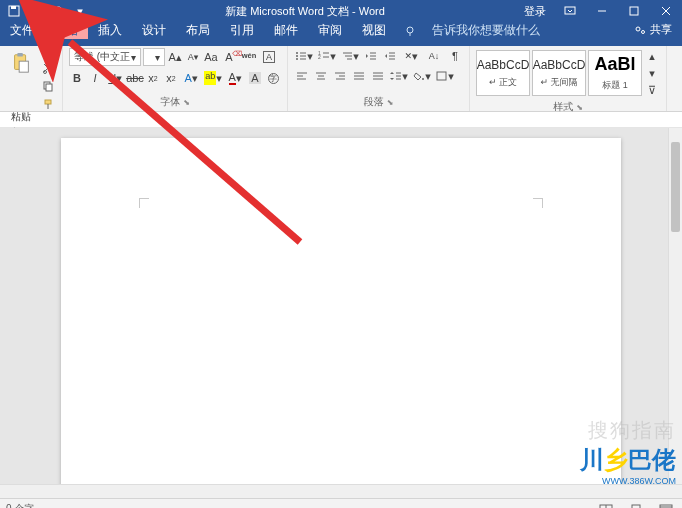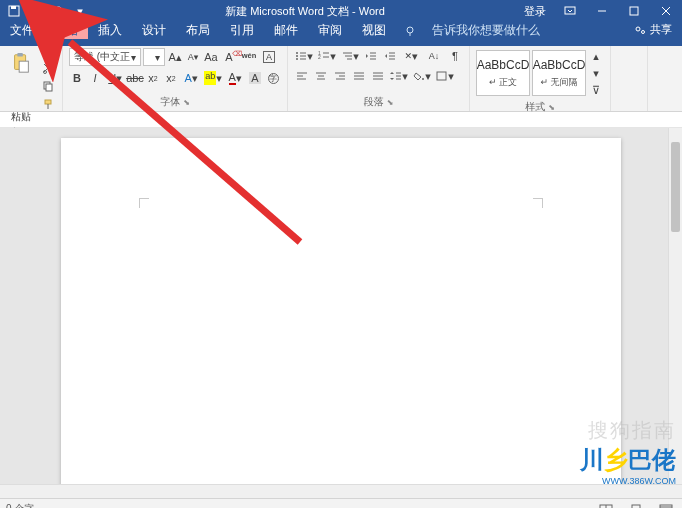--- a/index.html
+++ b/index.html
@@ -355,20 +355,24 @@
   <div class="group stylegrp">
     <div class="content" style="gap:2px;">
       <div class="stylebox">
         <div class="preview">AaBbCcD</div>
         <div class="name">↵ <span>正文</span></div>
       </div>
       <div class="stylebox">
         <div class="preview">AaBbCcD</div>
         <div class="name">↵ <span>无间隔</span></div>
       </div>
+      <div class="stylebox big">
+        <div class="preview">AaBl</div>
+        <div class="name">标题 1</div>
+      </div>
       <div style="display:flex;flex-direction:column;gap:1px;">
         <div class="fbtn">▴</div>
         <div class="fbtn">▾</div>
         <div class="fbtn">⊽</div>
       </div>
     </div>
     <div class="label">
         <span>样式</span>
         <span class="launcher">⬊</span>
       </div>

